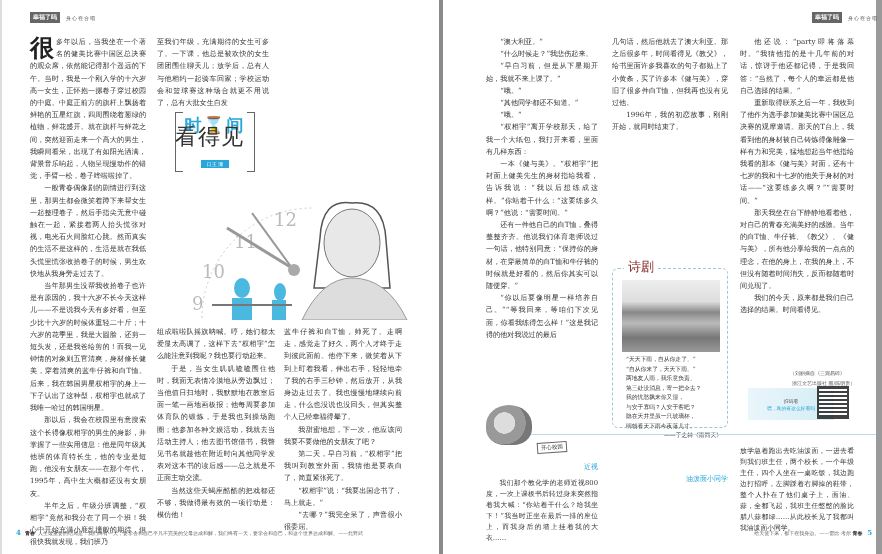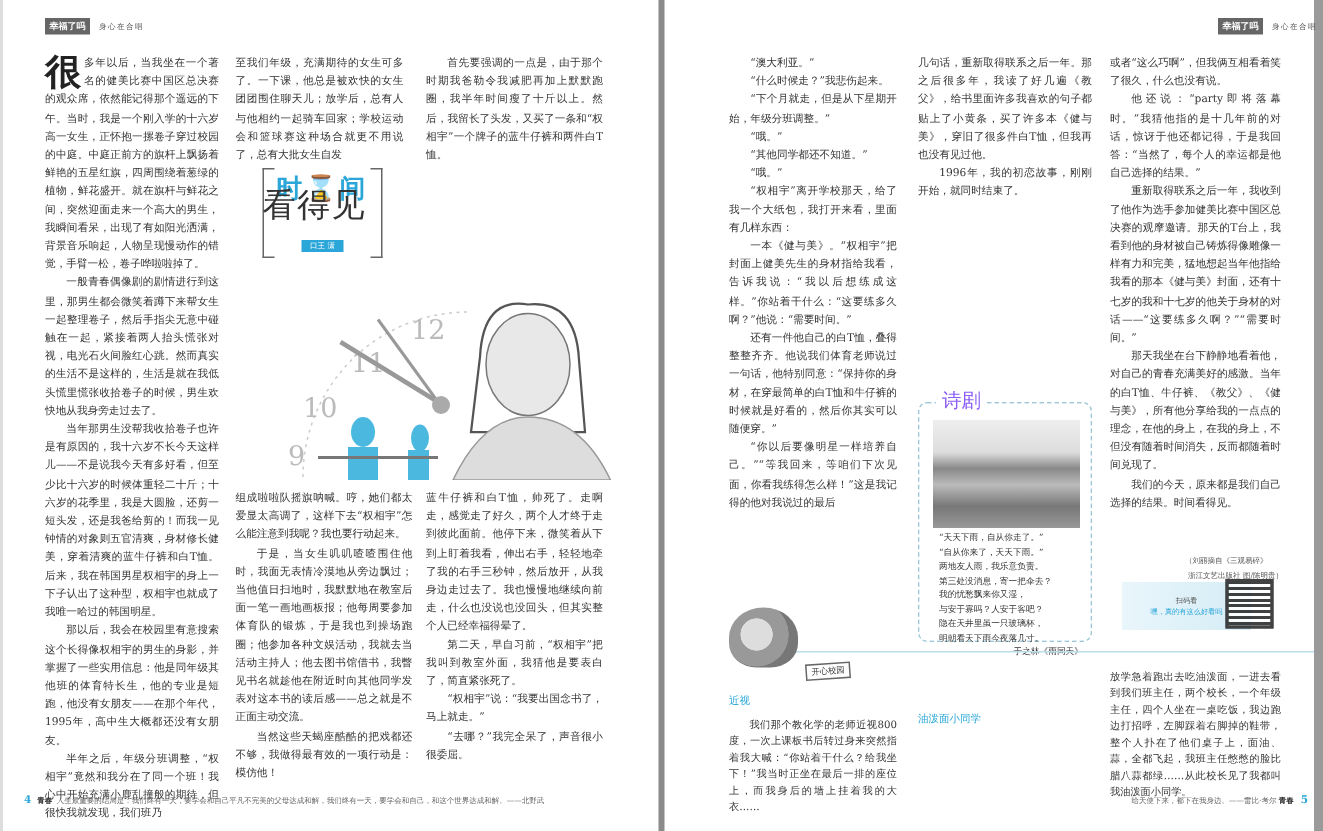--- a/index.html
+++ b/index.html
@@ -25,32 +25,32 @@
 .titlebox .t2{position:absolute;top:10px;left:0;width:100%;text-align:left;color:#333;font-size:22px;letter-spacing:1px}
 .titlebox .au{position:absolute;top:48px;left:26px;width:28px;height:8px;background:#2aa6d8;color:#fff;font-size:5px;text-align:center;line-height:8px}
 .illus{position:absolute;left:170px;top:178px;width:270px;height:142px}
 .footer-l{position:absolute;left:14px;top:528px;font-size:5px;color:#666;width:400px;line-height:9px}
 .footer-l .pn{color:#2aa6d8;font-size:7px;font-weight:bold;margin-right:4px}
 .footer-l .bk{font-weight:bold;color:#333;margin-right:3px}
 .footer-r{position:absolute;right:10px;top:528px;font-size:5px;color:#666}
 .footer-r .pn{color:#2aa6d8;font-size:7px;font-weight:bold;margin-left:3px}
 .footer-r .bk{font-weight:bold;color:#333}
 .poembox{position:absolute;left:612px;top:268px;width:116px;height:160px;border:1px dashed #9cc8d6;border-radius:6px}
-.poemtitle{position:absolute;left:624px;top:258px;font-size:13px;color:#8b5cf6;background:#fff;padding:0 4px;font-family:"DejaVu Sans",sans-serif}
+.poemtitle{position:absolute;left:624px;top:258px;font-size:13px;color:#7f1d1d;background:#fff;padding:0 4px;font-family:"DejaVu Sans",sans-serif}
 .photo{position:absolute;left:622px;top:280px;width:98px;height:72px;background:linear-gradient(#eee 0%,#ddd 30%,#888 45%,#bbb 60%,#777 80%,#999 100%)}
 .poemtext{position:absolute;left:626px;top:355px;width:96px;font-size:5.8px;line-height:9.5px;color:#333}
 .poemtext .auth{text-align:right}
 .qrbox{position:absolute;left:748px;top:388px;width:86px;height:32px;background:linear-gradient(90deg,#e9f6fb,#d4ecf5);font-size:4.8px;color:#2aa6d8;text-align:center;padding-top:10px;line-height:7px}
 .qrbox .l1{color:#555}
 .qr{position:absolute;left:817px;top:386px;width:32px;height:33px;background:
  repeating-linear-gradient(0deg,#222 0 2px,#fff 2px 4px),#222;opacity:.85;border:2px solid #222}
 .hline{position:absolute;left:490px;top:434px;width:386px;height:1px;background:#b9dde9}
 .mascot{position:absolute;left:486px;top:405px;width:46px;height:40px;border-radius:50% 50% 40% 40%;background:radial-gradient(circle at 40% 45%,#ddd 0 30%,#999 31% 60%,#777 61%)}
 .tag{position:absolute;left:537px;top:442px;font-size:5.5px;border:1px solid #666;padding:1px 3px;background:#fff;transform:rotate(-4deg)}
-.subhead{position:absolute;font-size:7px;color:#2aa6d8;font-family:"DejaVu Sans",sans-serif;text-align:left}
+.subhead{position:absolute;font-size:7px;color:#2aa6d8;font-family:"DejaVu Sans",sans-serif;text-align:right}
 .small-note{position:absolute;font-size:5px;color:#555}
 </style>
 </head>
 <body>
 
 <div class="spread">
   <div class="edge-l"></div>
   <div class="gutter"></div>
   <div class="edge-r"></div>
 
@@ -66,21 +66,20 @@
       <p>当年那男生没帮我收拾卷子也许是有原因的，我十六岁不长今天这样儿——不是说我今天有多好看，但至少比十六岁的时候体重轻二十斤；十六岁的花季里，我是大圆脸，还剪一短头发，还是我爸给剪的！而我一见钟情的对象则五官清爽，身材修长健美，穿着清爽的蓝牛仔裤和白T恤。后来，我在韩国男星权相宇的身上一下子认出了这种型，权相宇也就成了我唯一哈过的韩国明星。</p>
       <p>那以后，我会在校园里有意搜索这个长得像权相宇的男生的身影，并掌握了一些实用信息：他是同年级其他班的体育特长生，他的专业是短跑，他没有女朋友——在那个年代，1995年，高中生大概都还没有女朋友。</p>
       <p>半年之后，年级分班调整，“权相宇”竟然和我分在了同一个班！我心中开始充满小鹿乱撞般的期待，但很快我就发现，我们班乃</p>
     </div>
 
     <div class="col" style="left:155px;top:36px;width:112px">
       <p class="ni">至我们年级，充满期待的女生可多了。一下课，他总是被欢快的女生团团围住聊天儿；放学后，总有人与他相约一起骑车回家；学校运动会和篮球赛这种场合就更不用说了，总有大批女生自发</p>
     </div>
 
     <div class="col" style="left:282px;top:36px;width:118px">
-      <p>首先要强调的一点是，由于那个时期我爸勒令我减肥再加上默默跑圈，我半年时间瘦了十斤以上。然后，我留长了头发，又买了一条和“权相宇”一个牌子的蓝牛仔裤和两件白T恤。</p>
     </div>
 
     <div class="titlebox">
       <div class="brk bl"></div>
       <div class="brk br"></div>
       <div class="t1">时⌛间</div>
       <div class="t2">看得见</div>
       <div class="au">口王 潇</div>
     </div>
 
@@ -104,55 +103,55 @@
     </svg>
 
     <div class="col" style="left:155px;top:326px;width:118px">
       <p class="ni">组成啦啦队摇旗呐喊。哼，她们都太爱显太高调了，这样下去“权相宇”怎么能注意到我呢？我也要行动起来。</p>
       <p>于是，当女生叽叽喳喳围住他时，我面无表情冷漠地从旁边飘过；当他值日扫地时，我默默地在教室后面一笔一画地画板报；他每周要参加体育队的锻炼，于是我也到操场跑圈；他参加各种文娱活动，我就去当活动主持人；他去图书馆借书，我瞥见书名就趁他在附近时向其他同学发表对这本书的读后感——总之就是不正面主动交流。</p>
       <p>当然这些天蝎座酷酷的把戏都还不够，我做得最有效的一项行动是：模仿他！</p>
     </div>
 
     <div class="col" style="left:282px;top:326px;width:118px">
       <p class="ni">蓝牛仔裤和白T恤，帅死了。走啊走，感觉走了好久，两个人才终于走到彼此面前。他停下来，微笑着从下到上盯着我看，伸出右手，轻轻地牵了我的右手三秒钟，然后放开，从我身边走过去了。我也慢慢地继续向前走，什么也没说也没回头，但其实整个人已经幸福得晕了。</p>
+      <p>我甜蜜地想，下一次，他应该问我要不要做他的女朋友了吧？</p>
       <p>第二天，早自习前，“权相宇”把我叫到教室外面，我猜他是要表白了，简直紧张死了。</p>
       <p>“权相宇”说：“我要出国念书了，马上就走。”</p>
       <p>“去哪？”我完全呆了，声音很小很委屈。</p>
     </div>
 
     <div class="footer-l">
       <span class="pn">4</span><span class="bk">青春</span><span>人生最重要的结局是：我们终有一天，要学会和自己平凡不完美的父母达成和解，我们终有一天，要学会和自己，和这个世界达成和解。——北野武</span>
     </div>
   </div>
 
   <div class="hdr" style="left:812px">
     <span class="brand">幸福了吗</span>
     <span class="sub">身心在合唱</span>
   </div>
 
   <div class="col" style="left:486px;top:36px;width:112px">
     <p>“澳大利亚。”</p>
     <p>“什么时候走？”我悲伤起来。</p>
-    <p>“下个月就走，但是从下星期开始，年级分班调整。”</p>
+    <p>“早自习前，但是从下星期开始，我就不来上课了。”</p>
     <p>“哦。”</p>
     <p>“其他同学都还不知道。”</p>
     <p>“哦。”</p>
     <p>“权相宇”离开学校那天，给了我一个大纸包，我打开来看，里面有几样东西：</p>
     <p>一本《健与美》。“权相宇”把封面上健美先生的身材指给我看，告诉我说：“我以后想练成这样。”你站着干什么：“这要练多久啊？”他说：“需要时间。”</p>
     <p>还有一件他自己的白T恤，叠得整整齐齐。他说我们体育老师说过一句话，他特别同意：“保持你的身材，在穿最简单的白T恤和牛仔裤的时候就是好看的，然后你其实可以随便穿。”</p>
     <p>“你以后要像明星一样培养自己。”“等我回来，等咱们下次见面，你看我练得怎么样！”这是我记得的他对我说过的最后</p>
   </div>
 
   <div class="col" style="left:612px;top:36px;width:116px">
-    <p class="ni">几句话，重新取得联系之后一年。那之后很多年，我读了好几遍《教父》，给书里面许多我喜欢的句子都贴上了小黄条，买了许多本《健与美》，穿旧了很多件白T恤，但我再也没有见过他。</p>
+    <p class="ni">几句话，然后他就去了澳大利亚。那之后很多年，时间看得见《教父》，给书里面许多我喜欢的句子都贴上了小黄条，买了许多本《健与美》，穿旧了很多件白T恤，但我再也没有见过他。</p>
     <p>1996年，我的初恋故事，刚刚开始，就同时结束了。</p>
   </div>
 
   <div class="col" style="left:740px;top:36px;width:114px">
-    <p class="ni">或者“这么巧啊”，但我俩互相看着笑了很久，什么也没有说。</p>
     <p>他还说：“party即将落幕时。”我猜他指的是十几年前的对话，惊讶于他还都记得，于是我回答：“当然了，每个人的幸运都是他自己选择的结果。”</p>
     <p>重新取得联系之后一年，我收到了他作为选手参加健美比赛中国区总决赛的观摩邀请。那天的T台上，我看到他的身材被自己铸炼得像雕像一样有力和完美，猛地想起当年他指给我看的那本《健与美》封面，还有十七岁的我和十七岁的他关于身材的对话——“这要练多久啊？”“需要时间。”</p>
     <p>那天我坐在台下静静地看着他，对自己的青春充满美好的感激。当年的白T恤、牛仔裤、《教父》、《健与美》，所有他分享给我的一点点的理念，在他的身上，在我的身上，不但没有随着时间消失，反而都随着时间兑现了。</p>
     <p>我们的今天，原来都是我们自己选择的结果。时间看得见。</p>
   </div>
 
   <div class="small-note" style="left:790px;top:370px">（刘丽摘自《三观易碎》</div>
   <div class="small-note" style="left:792px;top:380px">浙江文艺出版社  图/陈明贵）</div>
 
   <div class="poembox"></div>

